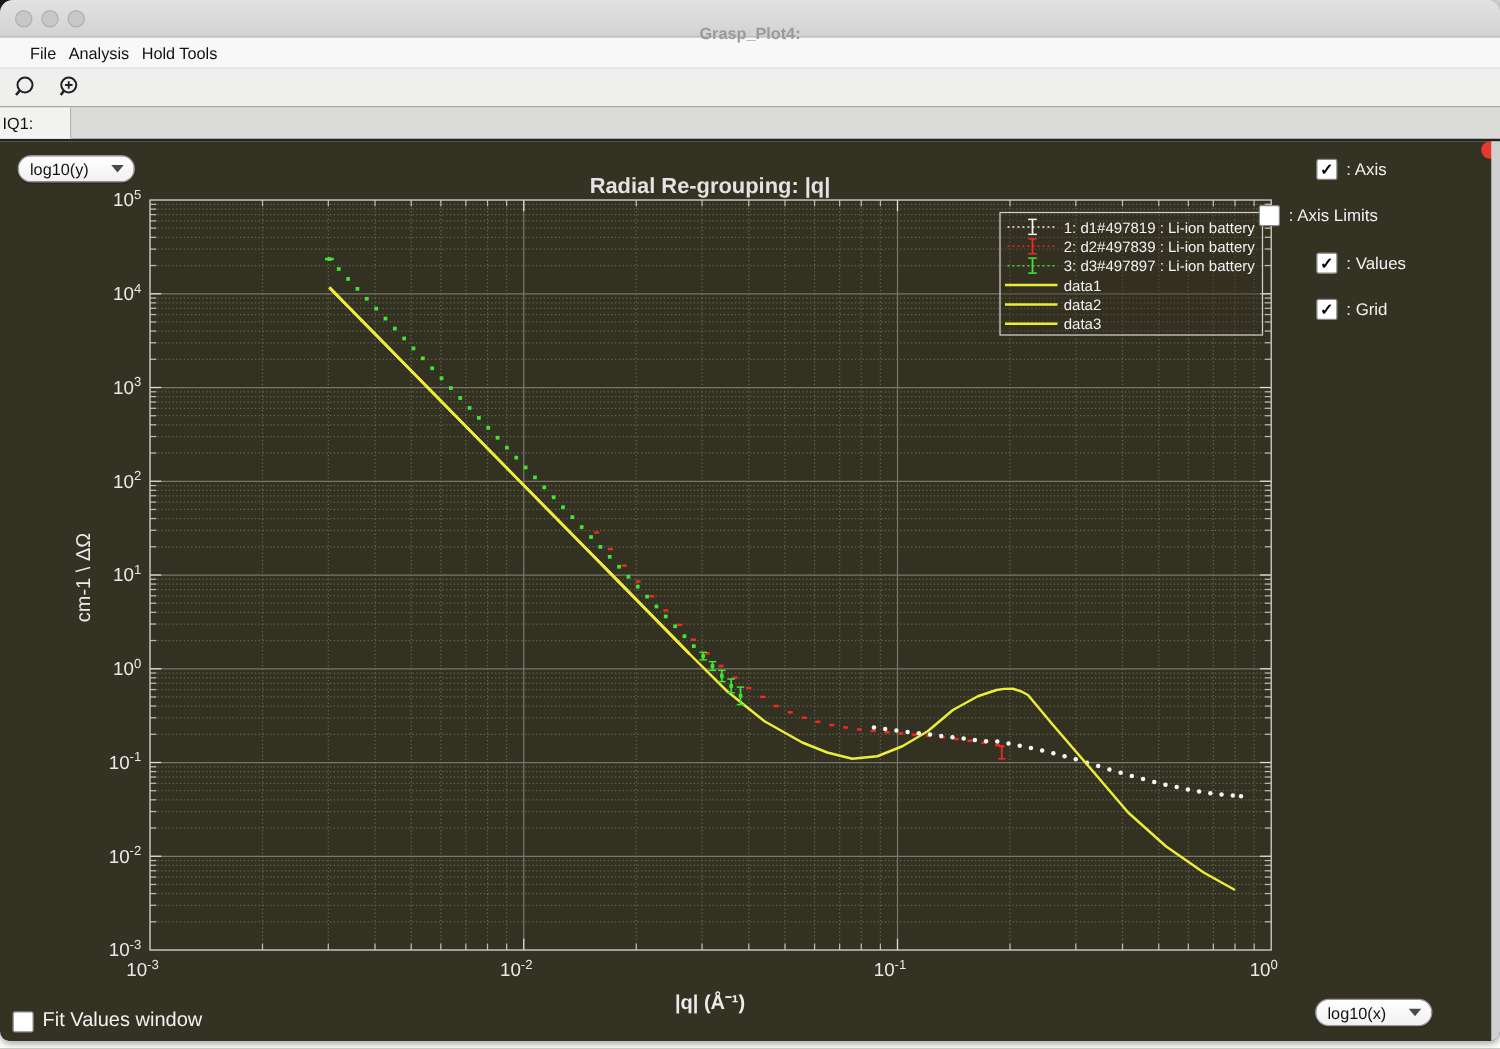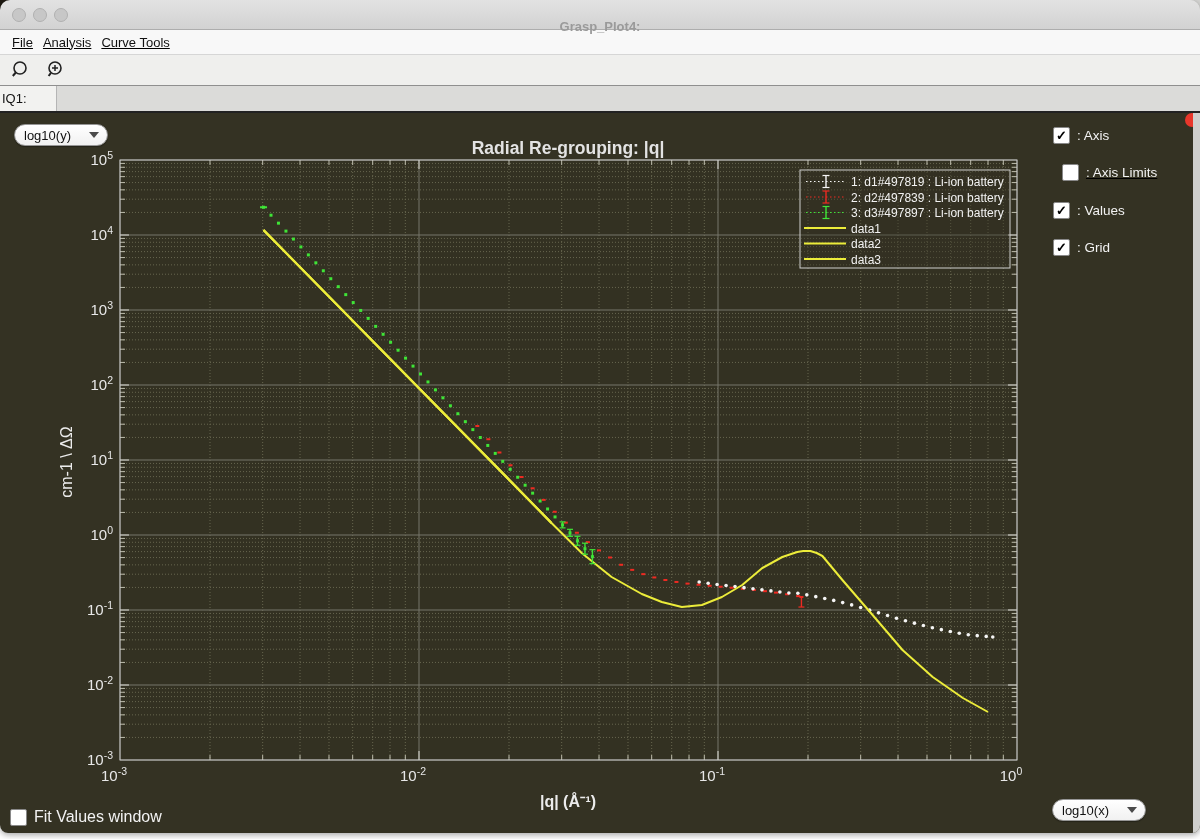--- a/index.html
+++ b/index.html
@@ -12,21 +12,21 @@
   .window{position:absolute;left:0;top:0;width:1200px;height:833px;
           border-radius:10px 10px 8px 8px;overflow:hidden;display:flex;flex-direction:column;
           box-shadow:0 2px 6px rgba(0,0,0,.35);}
   .titlebar{height:30px;background:linear-gradient(#e2e2e2,#d2d2d2);border-bottom:1px solid #adadad;
             position:relative;flex:0 0 30px;box-sizing:border-box;}
   .traffic{position:absolute;top:8px;left:12px;display:flex;gap:7px;}
   .tl{width:14px;height:14px;border-radius:50%;background:#c7c7c7;border:1px solid #b0b0b0;box-sizing:border-box;}
   .win-title{position:absolute;left:0;right:0;top:0;height:30px;line-height:30px;text-align:center;
              font-size:13px;font-weight:bold;color:#9a9a9a;margin-top:12px;}
   .menubar{height:25px;background:#f8f8f8;border-bottom:1px solid #d6d6d6;flex:0 0 25px;
-           display:flex;align-items:center;padding-left:12px;gap:10px;box-sizing:border-box;text-decoration:underline;}
+           display:flex;align-items:center;padding-left:24px;gap:10px;box-sizing:border-box;}
   .menu-item{font-size:13px;color:#111;white-space:nowrap;}
   .toolbar{height:31px;background:#efefed;border-bottom:1px solid #8f8f8f;flex:0 0 31px;
            display:flex;align-items:center;padding-left:10px;gap:12px;box-sizing:border-box;}
   .tabbar{height:27px;background:#dbdbd9;border-bottom:2px solid #222;flex:0 0 27px;
           display:flex;box-sizing:border-box;}
   .tab{width:57px;background:#f2f2f0;border-right:1px solid #b5b5b5;font-size:13px;color:#111;
        line-height:25px;padding-left:2px;box-sizing:border-box;}
   .main{flex:1;background:#343223;position:relative;}
 
   #plot-svg{position:absolute;left:0;top:0;z-index:5;}
@@ -58,21 +58,21 @@
       <span class="tl"></span>
       <span class="tl"></span>
       <span class="tl"></span>
     </div>
     <div class="win-title">Grasp_Plot4:</div>
   </div>
 
   <div class="menubar">
     <span class="menu-item">File</span>
     <span class="menu-item">Analysis</span>
-    <span class="menu-item">Curve Tools</span>
+    <span class="menu-item">Hold Tools</span>
   </div>
 
   <div class="toolbar">
     <span style="display:inline-flex">
       <svg width="22" height="22" viewBox="0 0 22 22">
         <circle cx="10" cy="9" r="6" fill="none" stroke="#222" stroke-width="1.6"></circle>
         <line x1="5.8" y1="13.5" x2="2.8" y2="17" stroke="#222" stroke-width="2"></line>
       </svg>
     </span>
     <span style="display:inline-flex">
@@ -571,21 +571,21 @@
 
   <div class="overlay dropdown" style="left:14px;top:124px;">
     <span>log10(y)</span>
     <span class="dd-arrow"></span>
   </div>
 
   <div class="overlay cb-row" style="left:1053px;top:127px;">
     <span class="cb-box">✓</span>
     <span class="cb-label">: Axis</span>
   </div>
-  <div class="overlay cb-row" style="left:1062px;top:164px;text-decoration:underline;">
+  <div class="overlay cb-row" style="left:1007px;top:164px;">
     <span class="cb-box"></span>
     <span class="cb-label">: Axis Limits</span>
   </div>
   <div class="overlay cb-row" style="left:1053px;top:202px;">
     <span class="cb-box">✓</span>
     <span class="cb-label">: Values</span>
   </div>
   <div class="overlay cb-row" style="left:1053px;top:239px;">
     <span class="cb-box">✓</span>
     <span class="cb-label">: Grid</span>

